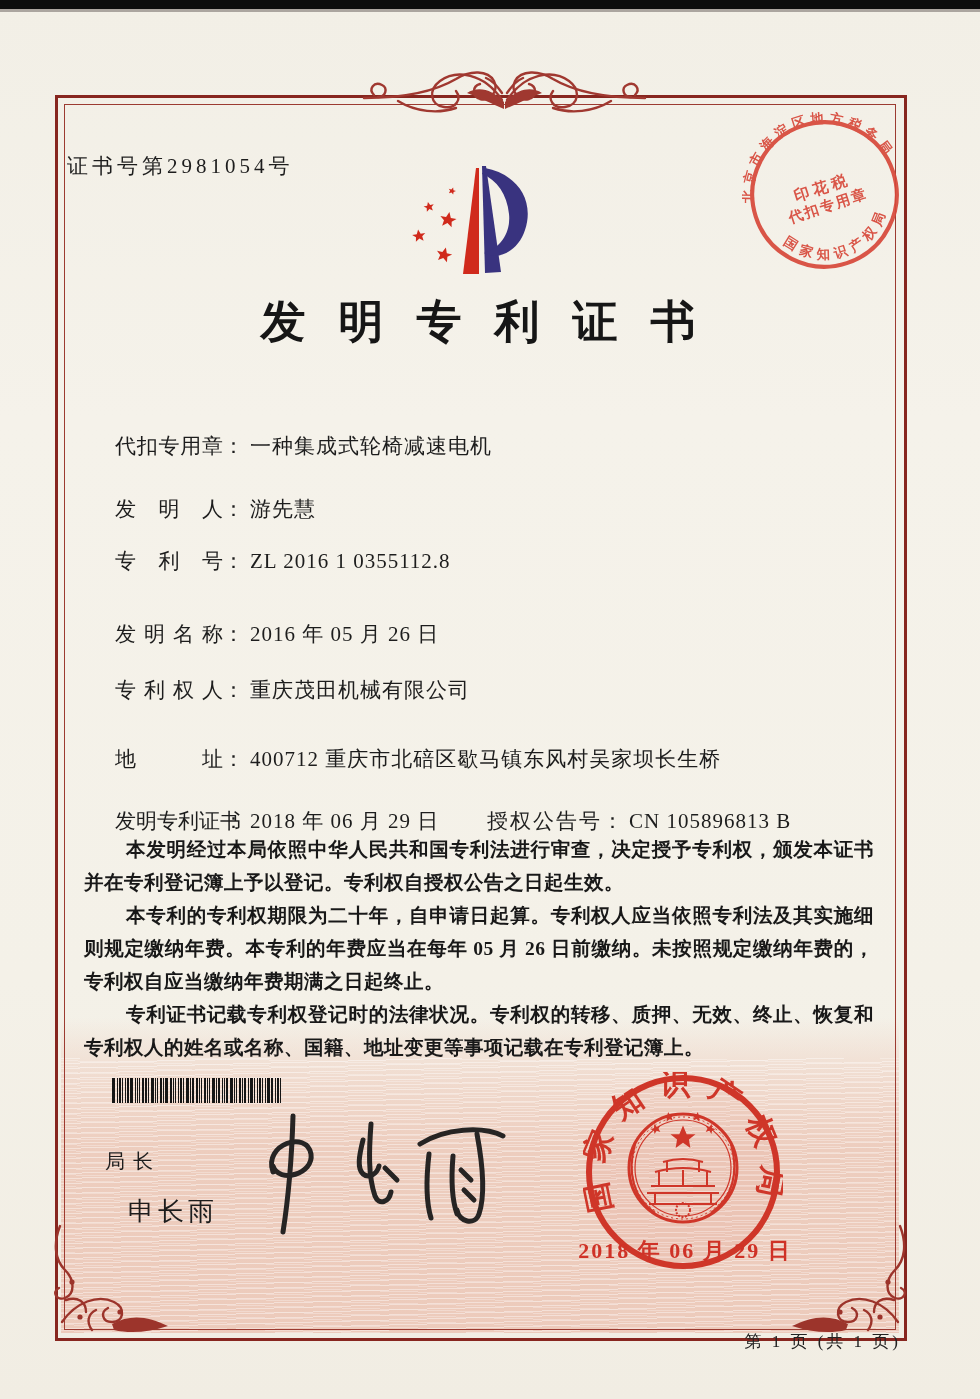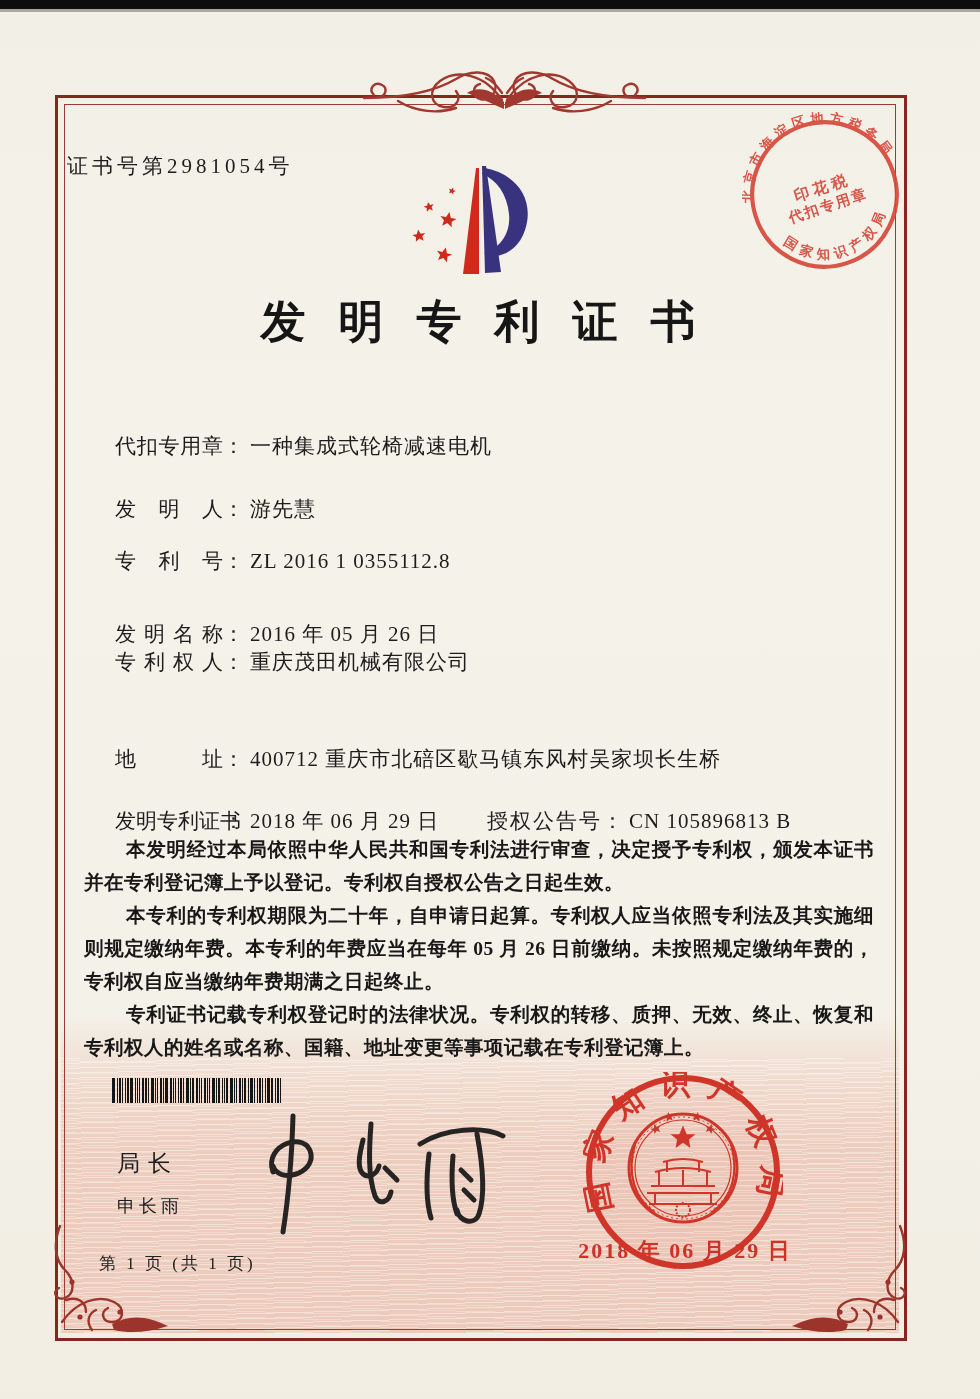--- a/index.html
+++ b/index.html
@@ -32,30 +32,30 @@
   .fvalue{letter-spacing:1px;}
   .pair2{position:absolute;left:372px;top:0;}
   .pair2 .flabel2{letter-spacing:2px;}
 
   .body-text{left:84px;top:833px;width:790px;font-size:19.5px;line-height:33px;
              letter-spacing:.5px;text-align:justify;color:#181818;font-weight:bold;}
   .body-text p{margin:0;text-indent:42px;}
 
   .barcode{left:112px;top:1078px;}
 
-  .dir-title{left:117px;top:1148px;font-size:23px;letter-spacing:8px;}
-  .dir-name{left:117px;top:1194px;font-size:18px;letter-spacing:4px;}
+  .dir-title{left:105px;top:1148px;font-size:20px;letter-spacing:8px;}
+  .dir-name{left:128px;top:1194px;font-size:26px;letter-spacing:4px;}
   .sig{left:245px;top:1110px;}
 
   .seal-box{left:583px;top:1072px;}
   .seal-date{left:560px;top:1236px;width:250px;text-align:center;font-size:22px;
              letter-spacing:2px;color:#cf3227;font-weight:700;}
   .tax-stamp{left:742px;top:112px;opacity:.92;}
 
-  .footer{left:55px;top:1252px;width:846px;text-align:left;font-size:17px;letter-spacing:3px;color:#222;margin-left:44px;}
+  .footer{left:55px;top:1330px;width:846px;text-align:right;font-size:17px;letter-spacing:3px;color:#222;}
 
   .orn{color:#a03830;}
 </style>
 </head>
 <body>
 
 <svg width="0" height="0" style="position:absolute">
   <defs>
     <path id="star5" d="M0,-10 2.94,-3.09 10,-3.09 4.76,1.18 5.88,8.09 0,3.82 -5.88,8.09 -4.76,1.18 -10,-3.09 -2.94,-3.09 Z"></path>
   </defs>
@@ -126,21 +126,21 @@
   </div>
   <div class="abs row" style="top:495px;">
     <span class="flabel">发明人</span><span class="colon">：</span><span class="fvalue">游先慧</span>
   </div>
   <div class="abs row" style="top:547px;">
     <span class="flabel">专利号</span><span class="colon">：</span><span class="fvalue">ZL 2016 1 0355112.8</span>
   </div>
   <div class="abs row" style="top:620px;">
     <span class="flabel">发明名称</span><span class="colon">：</span><span class="fvalue">2016 年 05 月 26 日</span>
   </div>
-  <div class="abs row" style="top:648px;">
+  <div class="abs row" style="top:676px;">
     <span class="flabel">专利权人</span><span class="colon">：</span><span class="fvalue">重庆茂田机械有限公司</span>
   </div>
   <div class="abs row" style="top:745px;">
     <span class="flabel">地址</span><span class="colon">：</span><span class="fvalue">400712 重庆市北碚区歇马镇东风村吴家坝长生桥</span>
   </div>
   <div class="abs row" style="top:807px;width:790px;">
     <span class="flabel">发明专利证书</span><span class="colon">：</span><span class="fvalue">2018 年 06 月 29 日</span>
     <span class="pair2">
       <span class="flabel2">授权公告号</span><span class="colon">：</span><span class="fvalue">CN 105896813 B</span>
     </span>

